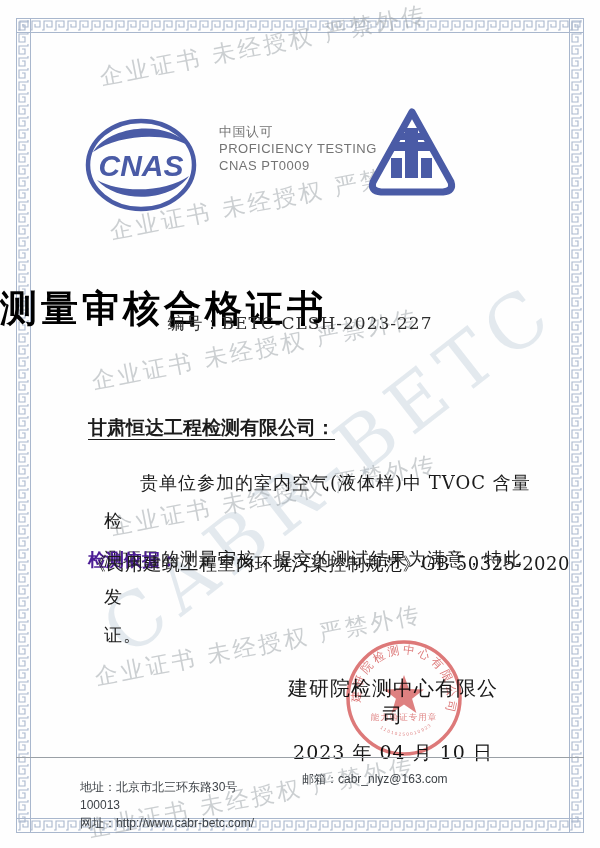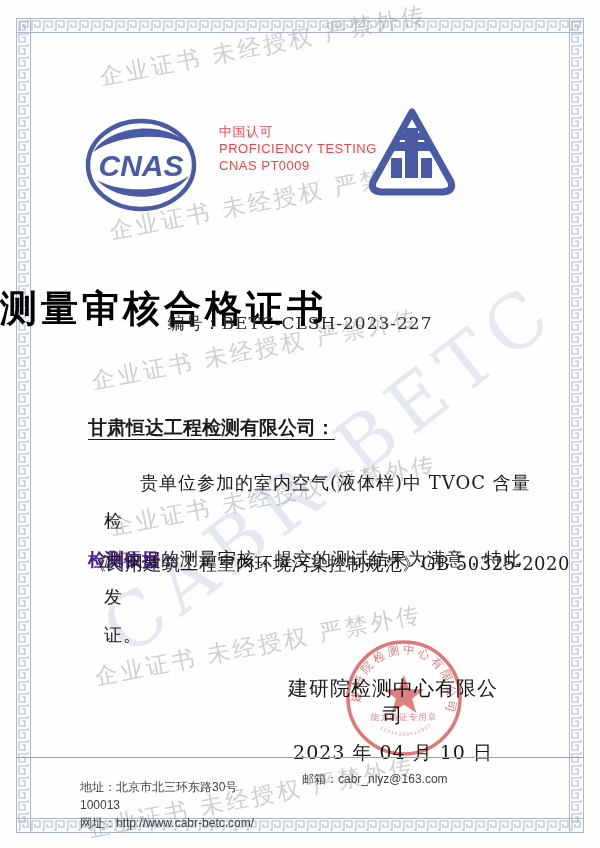--- a/index.html
+++ b/index.html
@@ -12,21 +12,21 @@
   .wm-tile{position:absolute;white-space:nowrap;font-size:23px;letter-spacing:3px;
            color:#9aa1a6;opacity:.5;transform:rotate(-11deg);transform-origin:0 50%;
            font-family:"DejaVu Serif",serif;z-index:1;}
   .wm-big{position:absolute;left:86px;top:604px;font-size:74px;letter-spacing:10px;
           color:#b9c9d6;opacity:.38;transform:rotate(-38deg);transform-origin:0 0;
           white-space:nowrap;font-family:"DejaVu Serif",serif;z-index:0;}
   
   .cnas-logo{position:absolute;left:85px;top:118px;z-index:2;}
   .cnas-lines{position:absolute;left:219px;top:123px;z-index:2;
               font-family:"Liberation Sans",sans-serif;font-size:13px;line-height:17px;
-              color:#ef4444;letter-spacing:.5px;}
+              color:#737373;letter-spacing:.5px;}
   .cabr-logo{position:absolute;left:364px;top:106px;z-index:2;}
   
   .title{position:absolute;left:0;top:246px;width:100%;text-align:left;z-index:2;
          font-size:37px;font-weight:bold;letter-spacing:4px;color:#000000;margin-top:38px;}
   .cert-no{position:absolute;left:0;top:312px;width:100%;text-align:center;z-index:2;
            font-size:17px;letter-spacing:1px;color:#2e2e2e;}
   
   .recipient{position:absolute;left:88px;top:415px;z-index:2;font-size:19px;font-weight:bold;
              text-decoration:underline;text-underline-offset:5px;color:#1c1c1c;}
   .body-text{position:absolute;left:104px;top:448px;width:428px;z-index:2;

